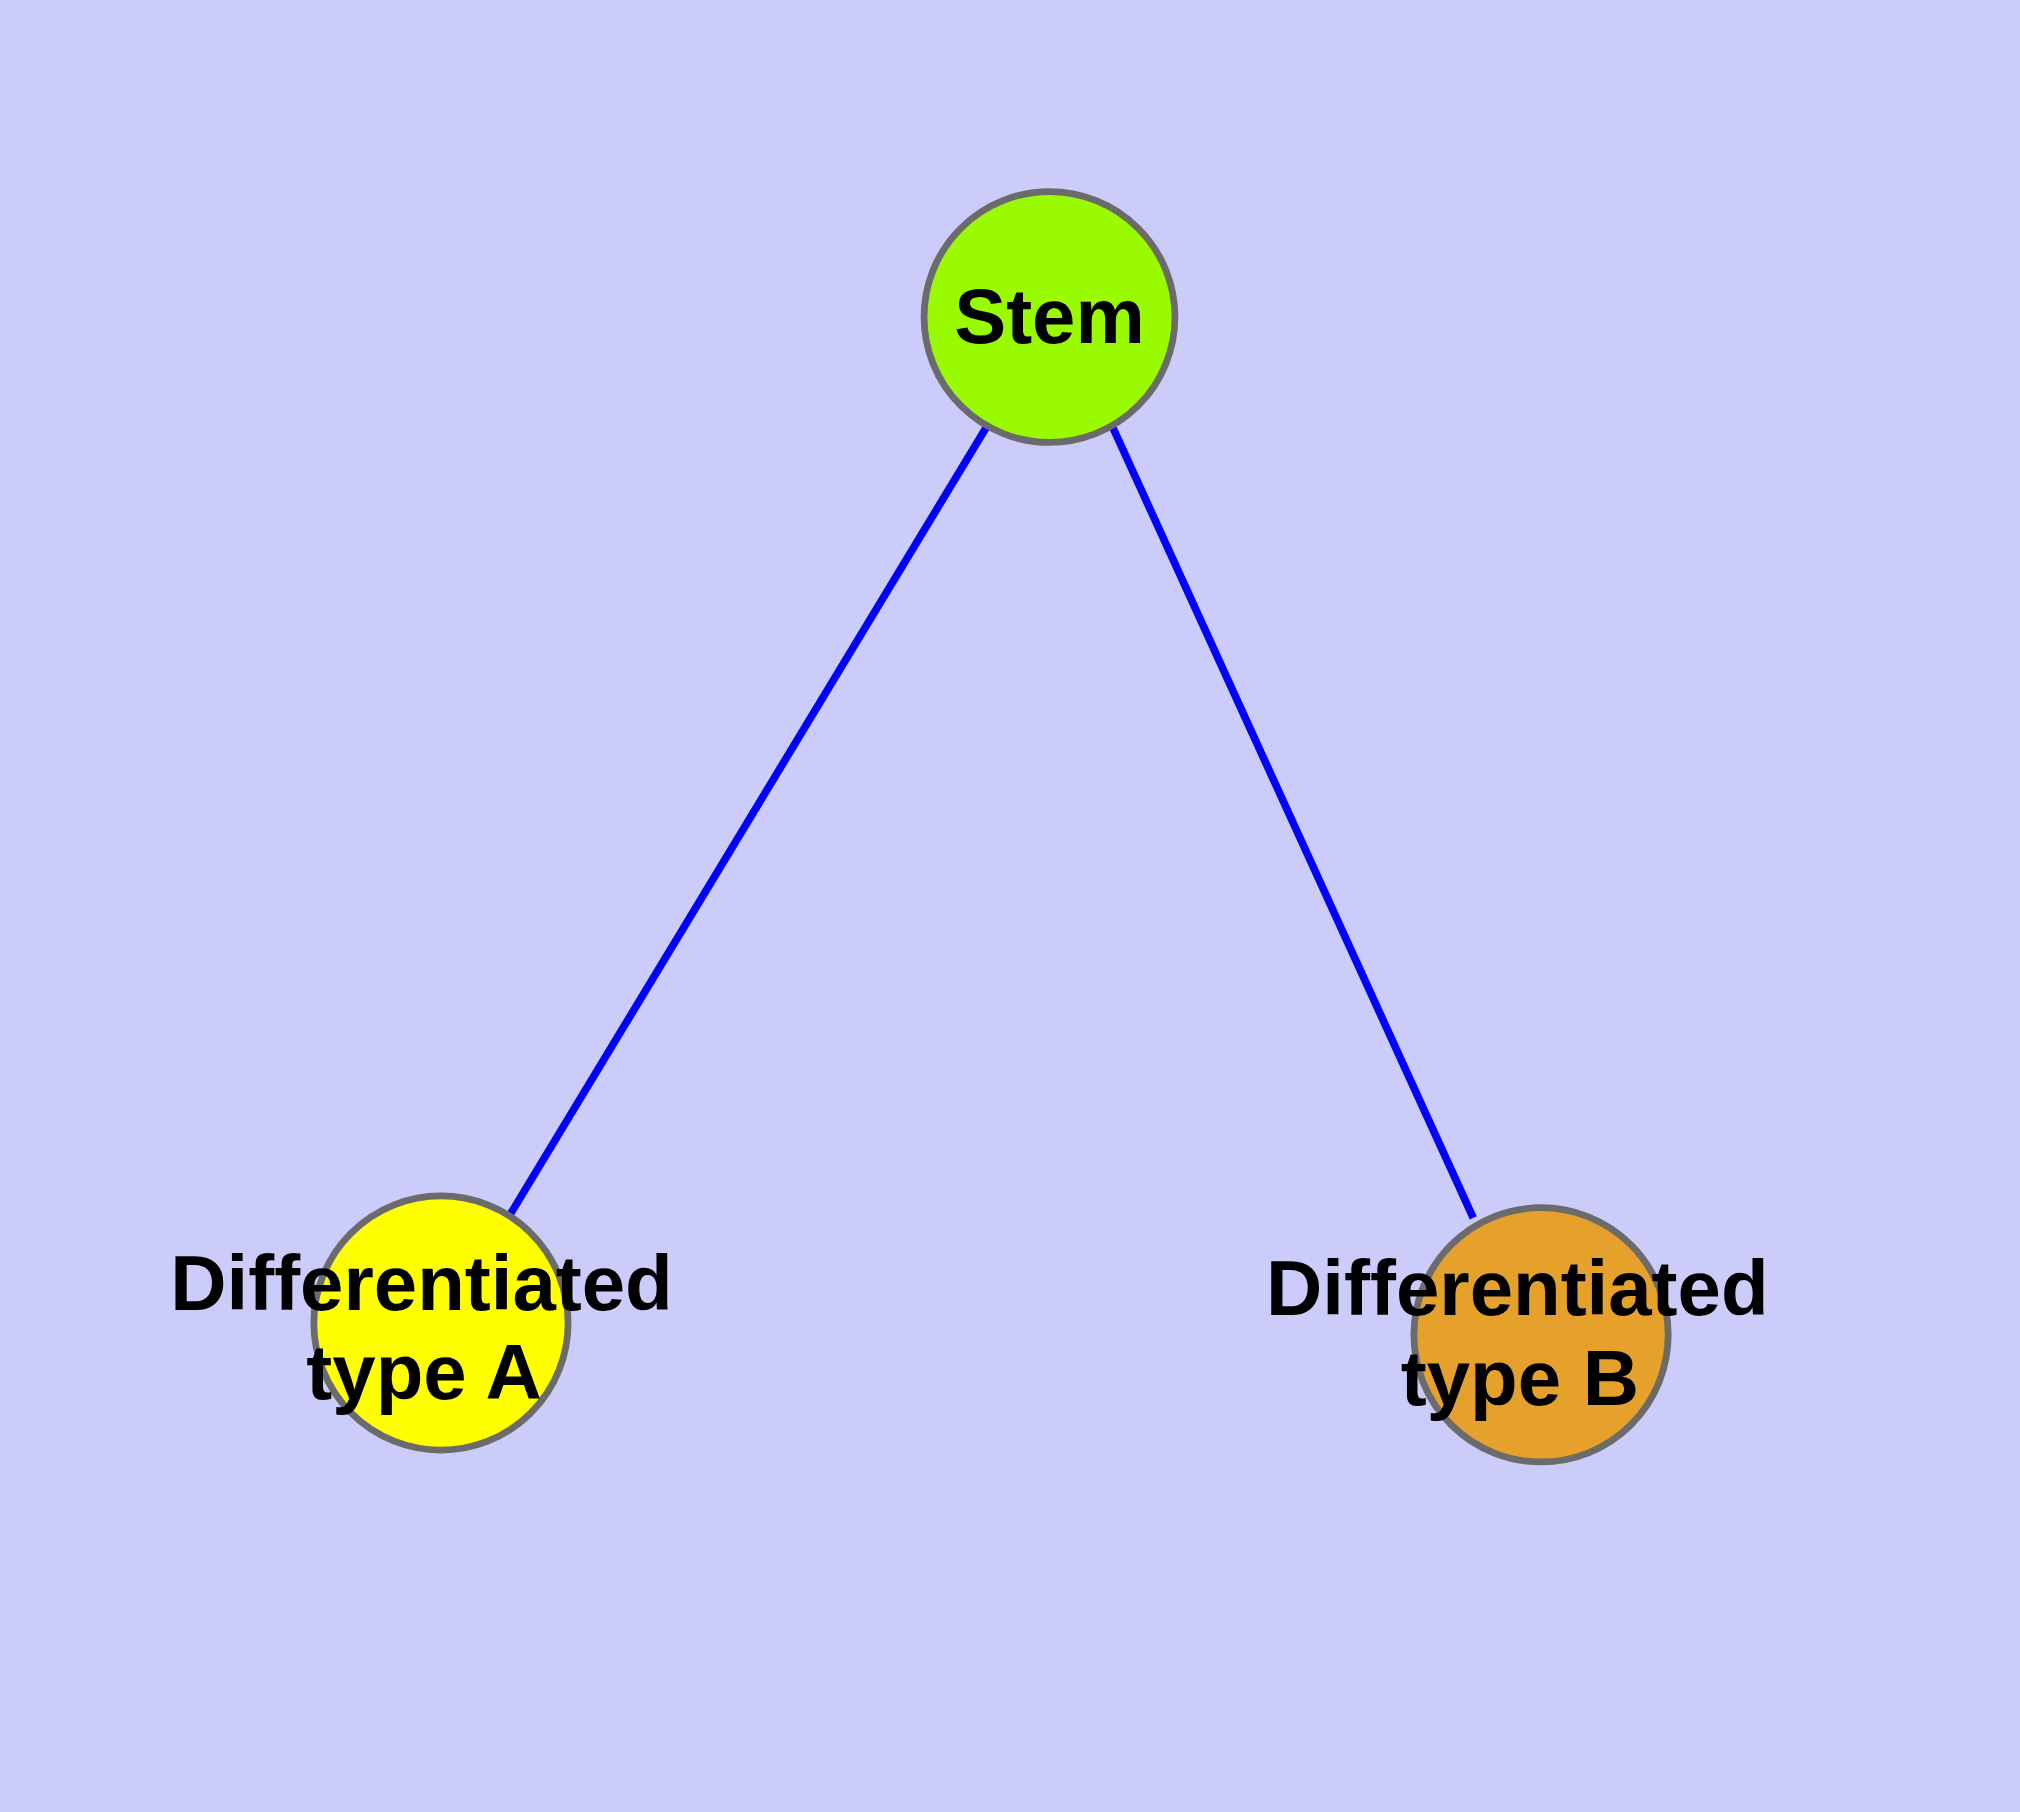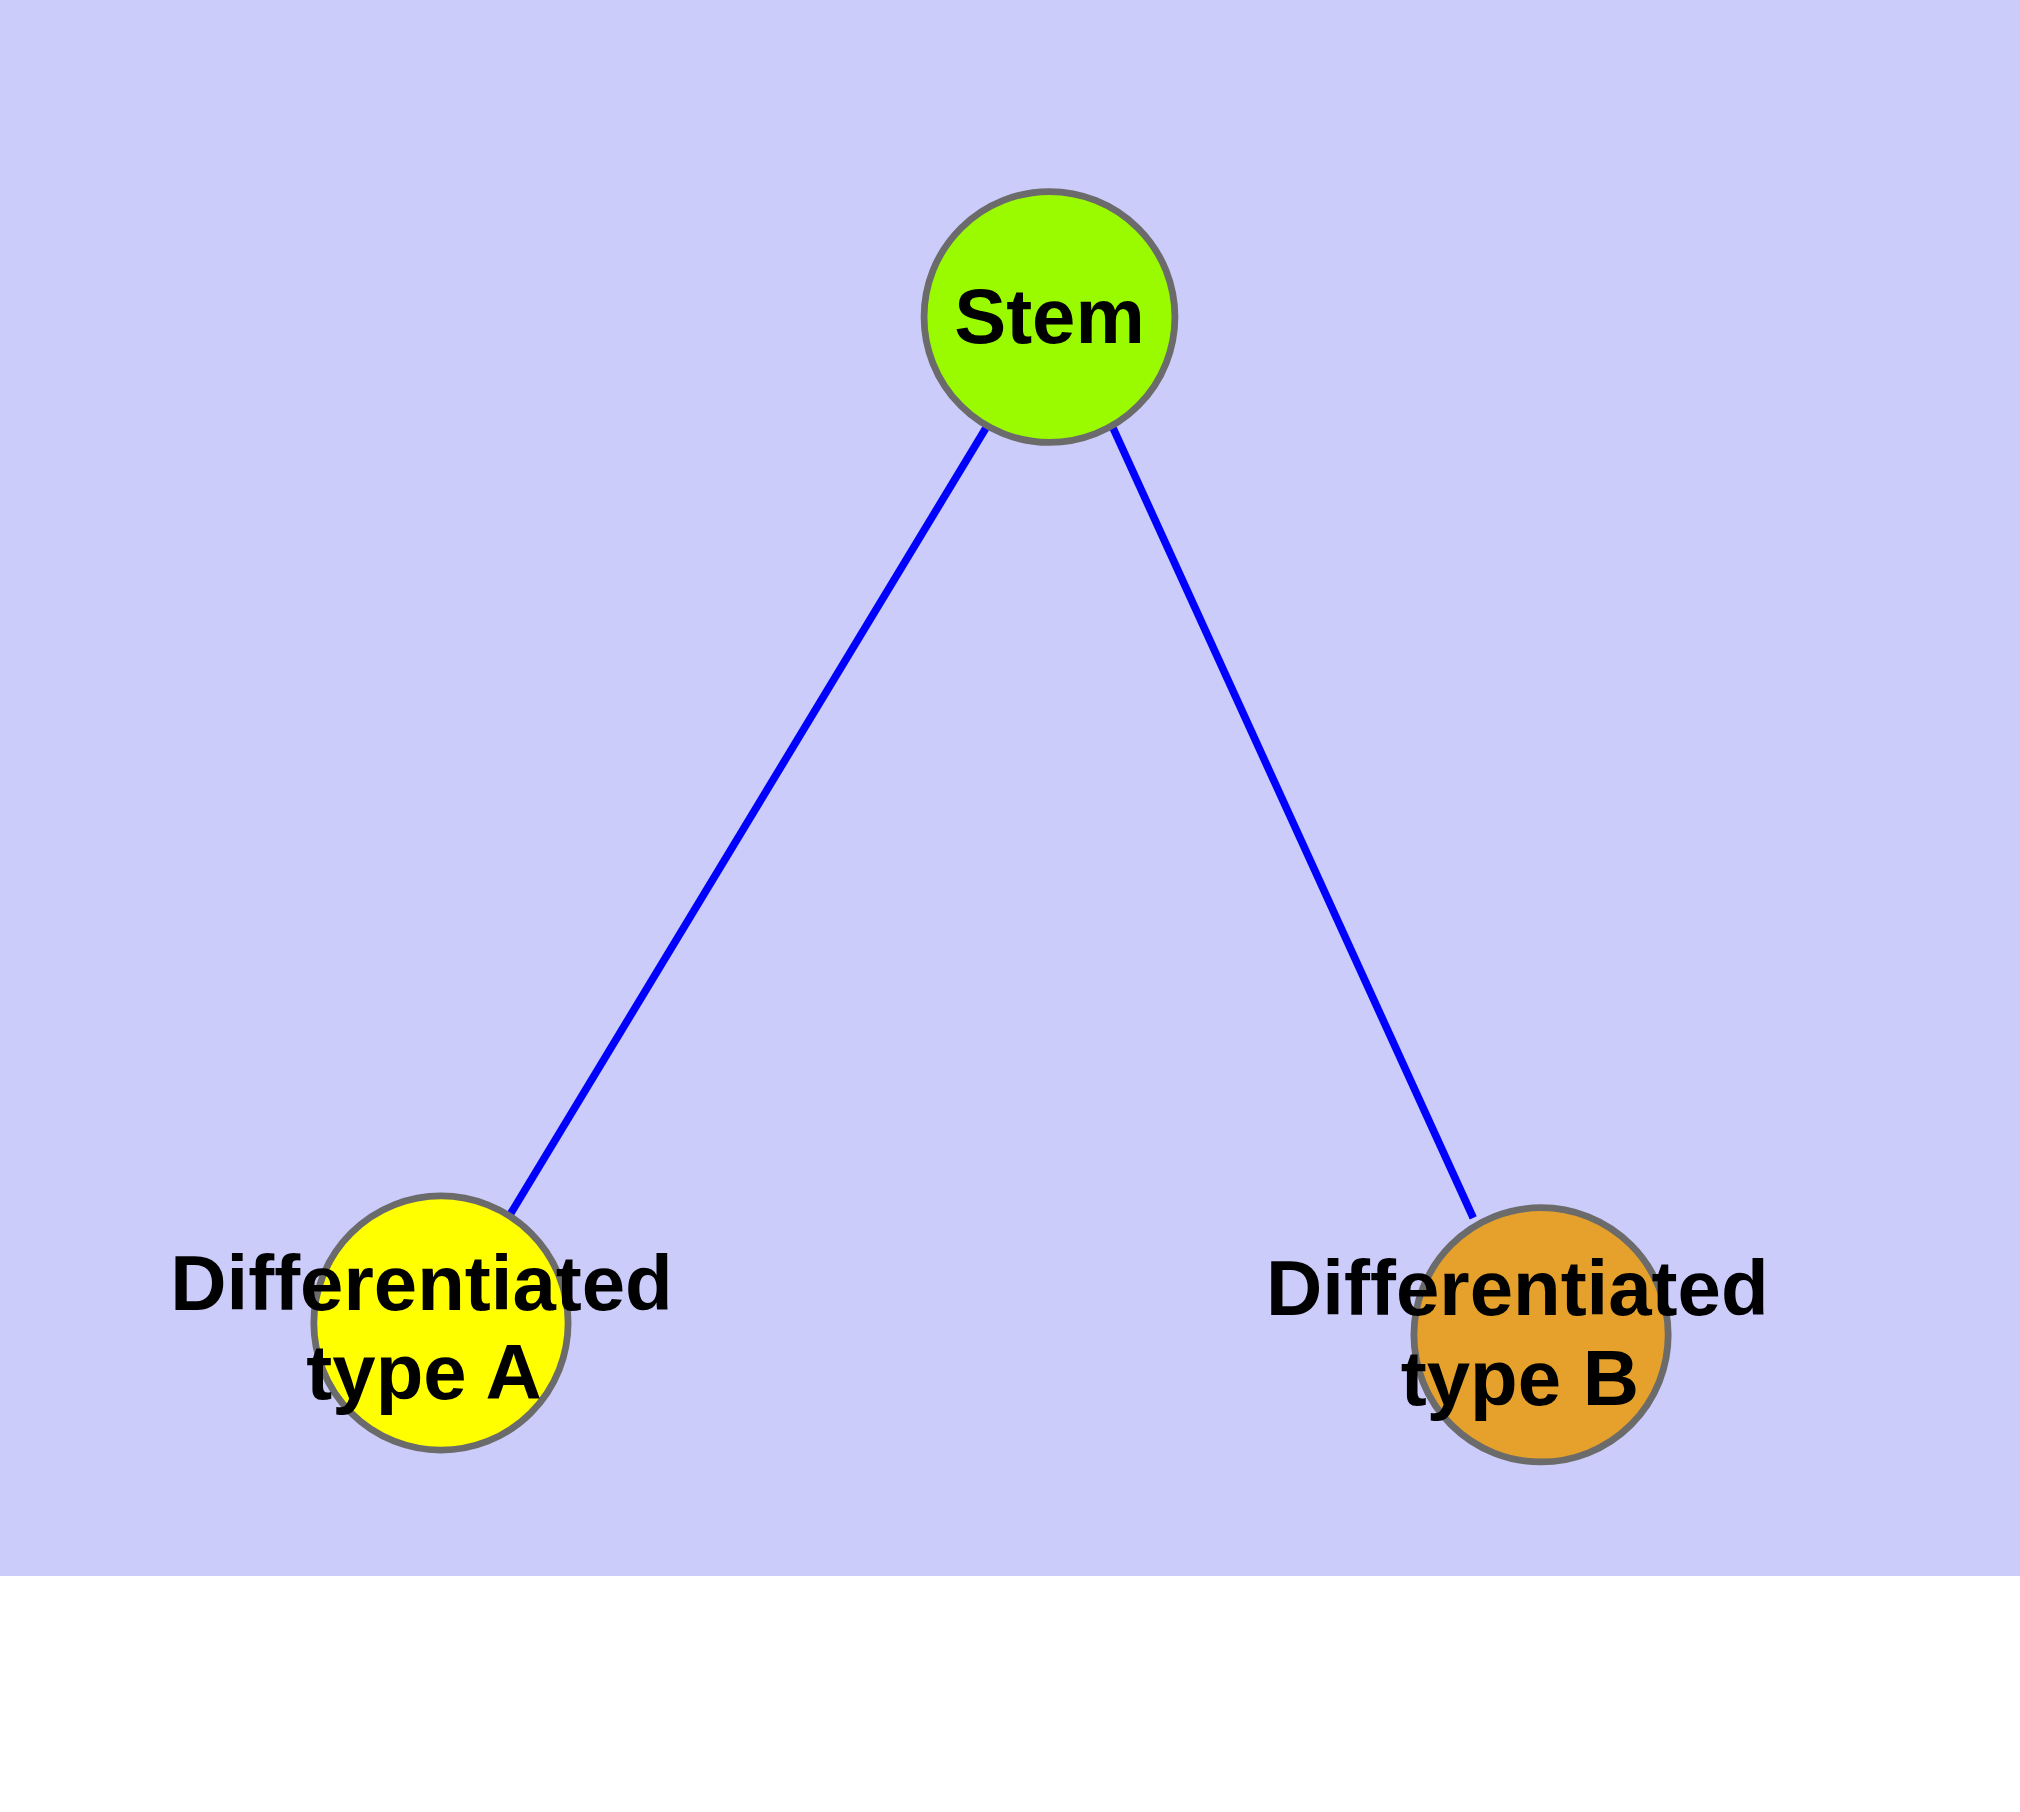--- a/index.html
+++ b/index.html
@@ -3,21 +3,21 @@
 <meta charset="utf-8">
 <style>
   html, body {
     margin: 0;
     padding: 0;
     background: #ffffff;
   }
   #canvas {
     position: relative;
     width: 2021px;
-    height: 1576px;
+    height: 1812px;
     background: #ccccfa;
     overflow: hidden;
     font-family: "Liberation Sans", sans-serif;
   }
   #graph-svg {
     position: absolute;
     top: 0;
     left: 0;
     width: 2021px;
     height: 1812px;

